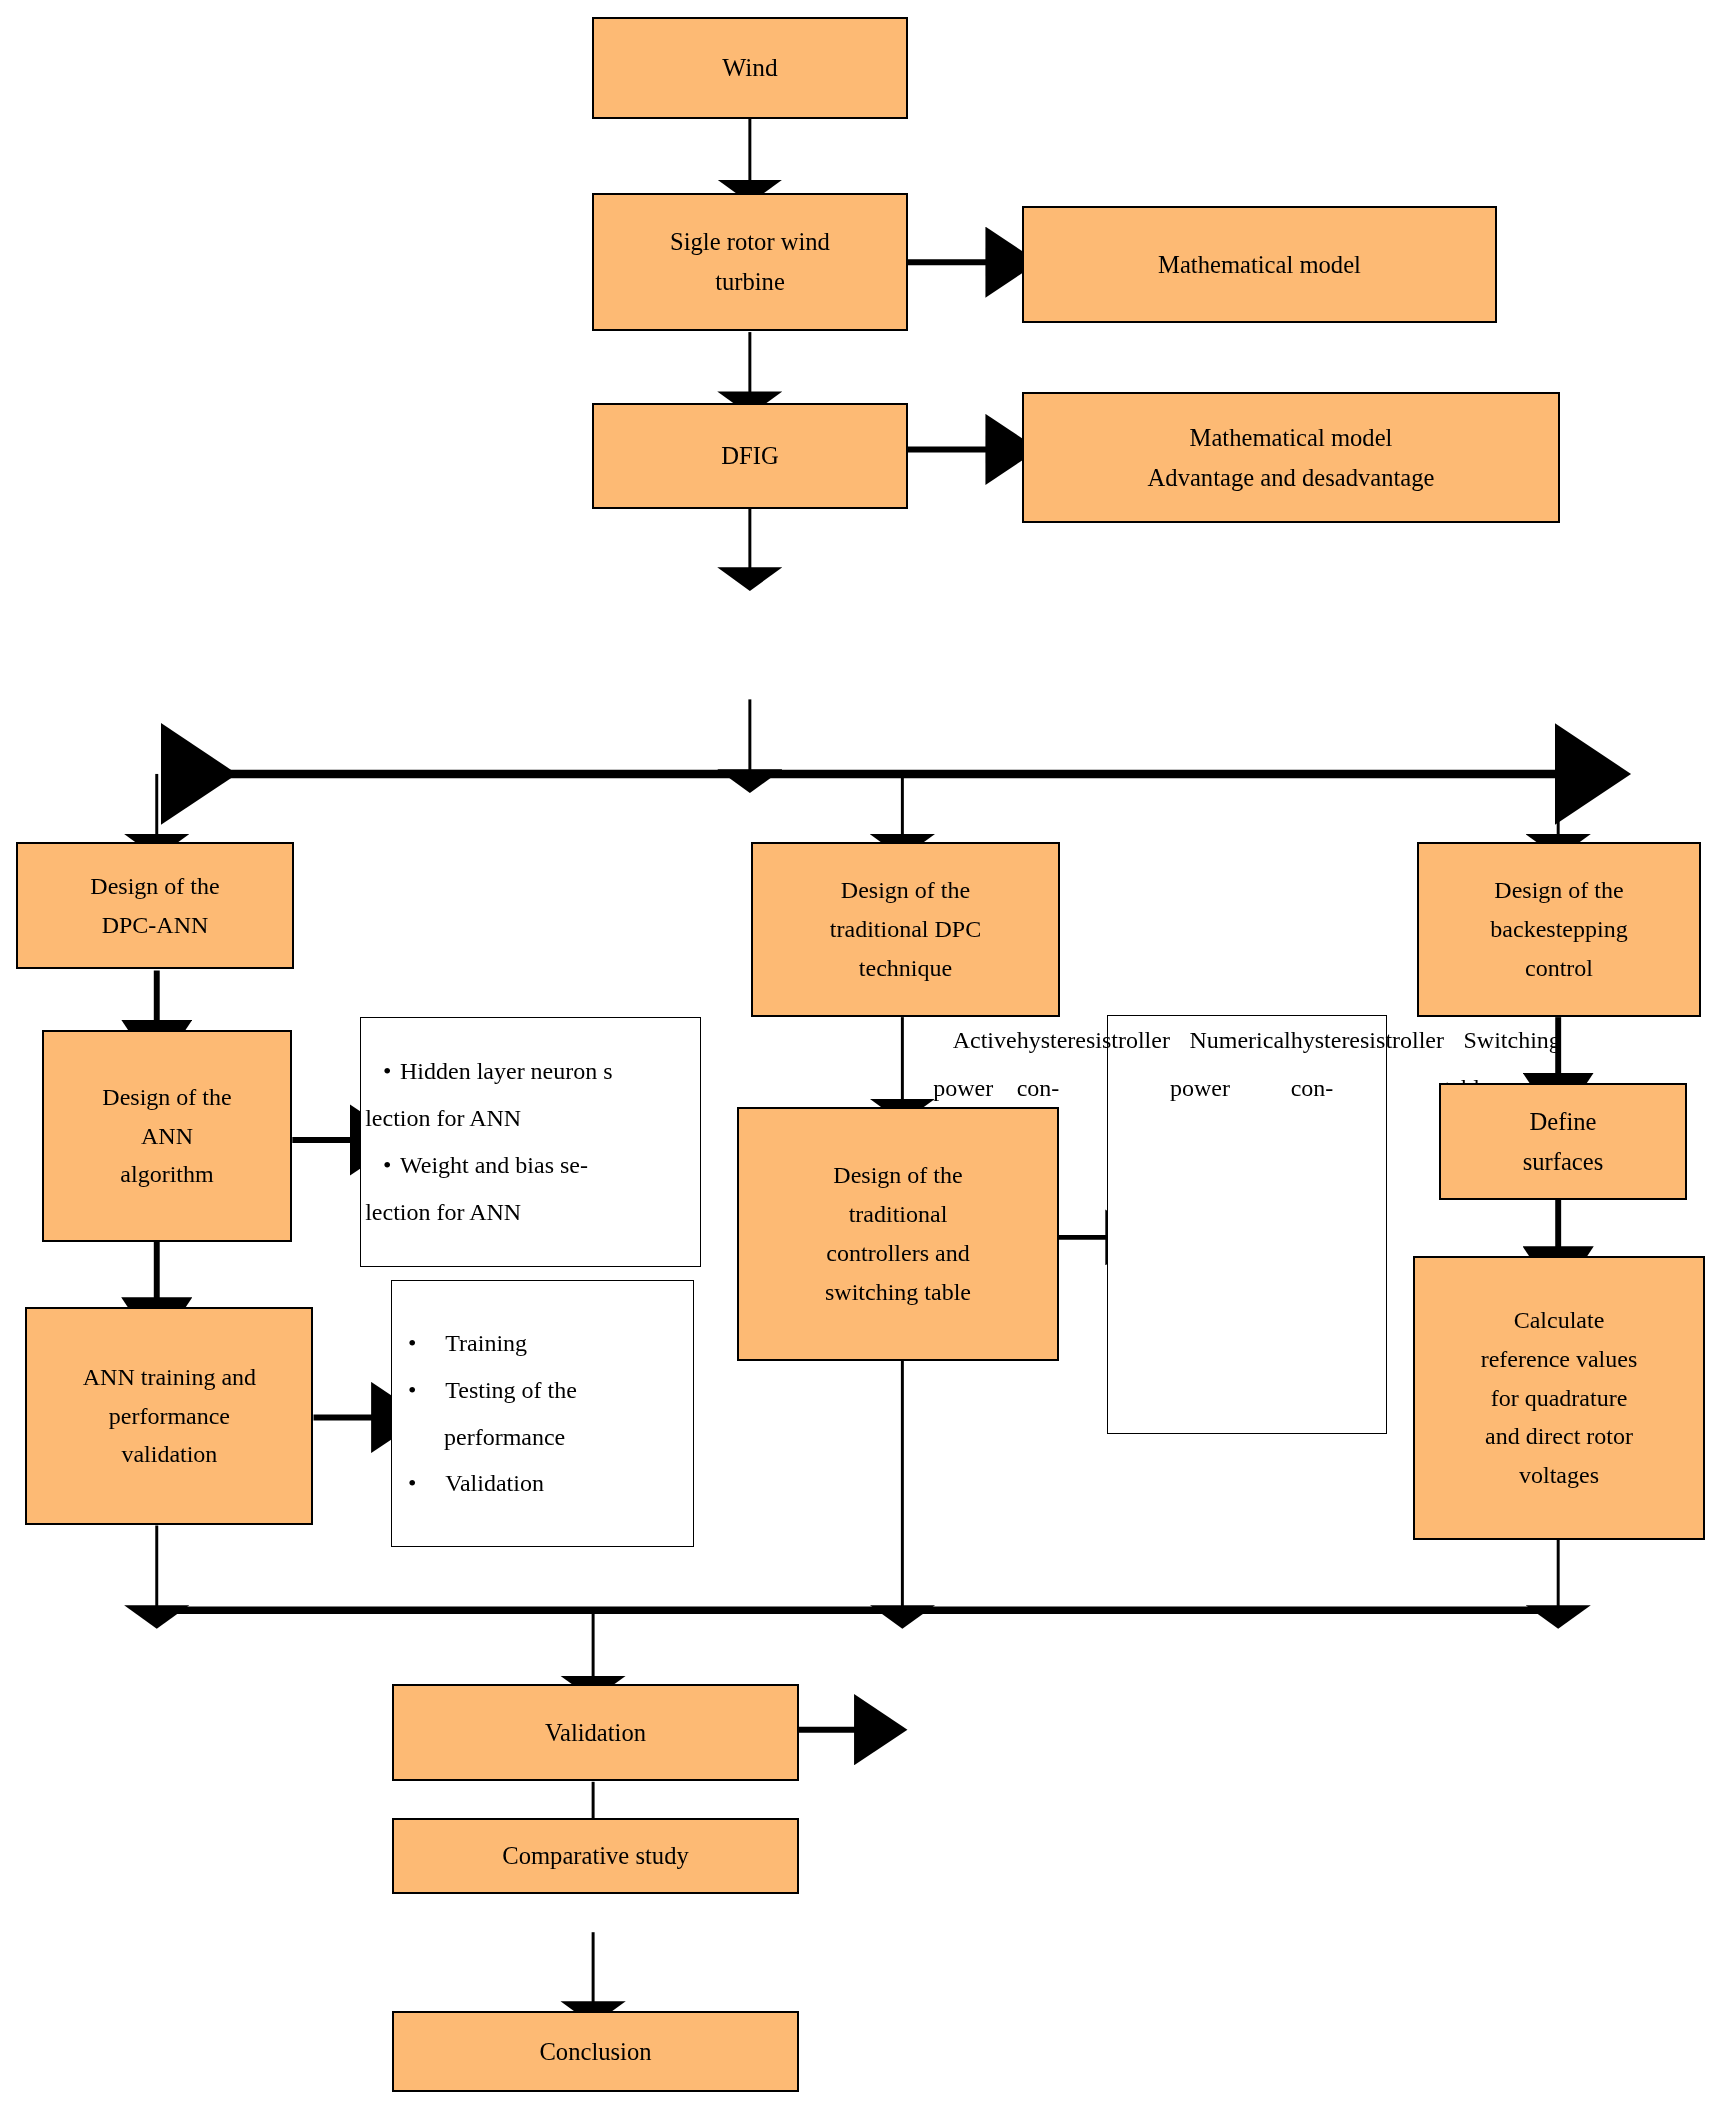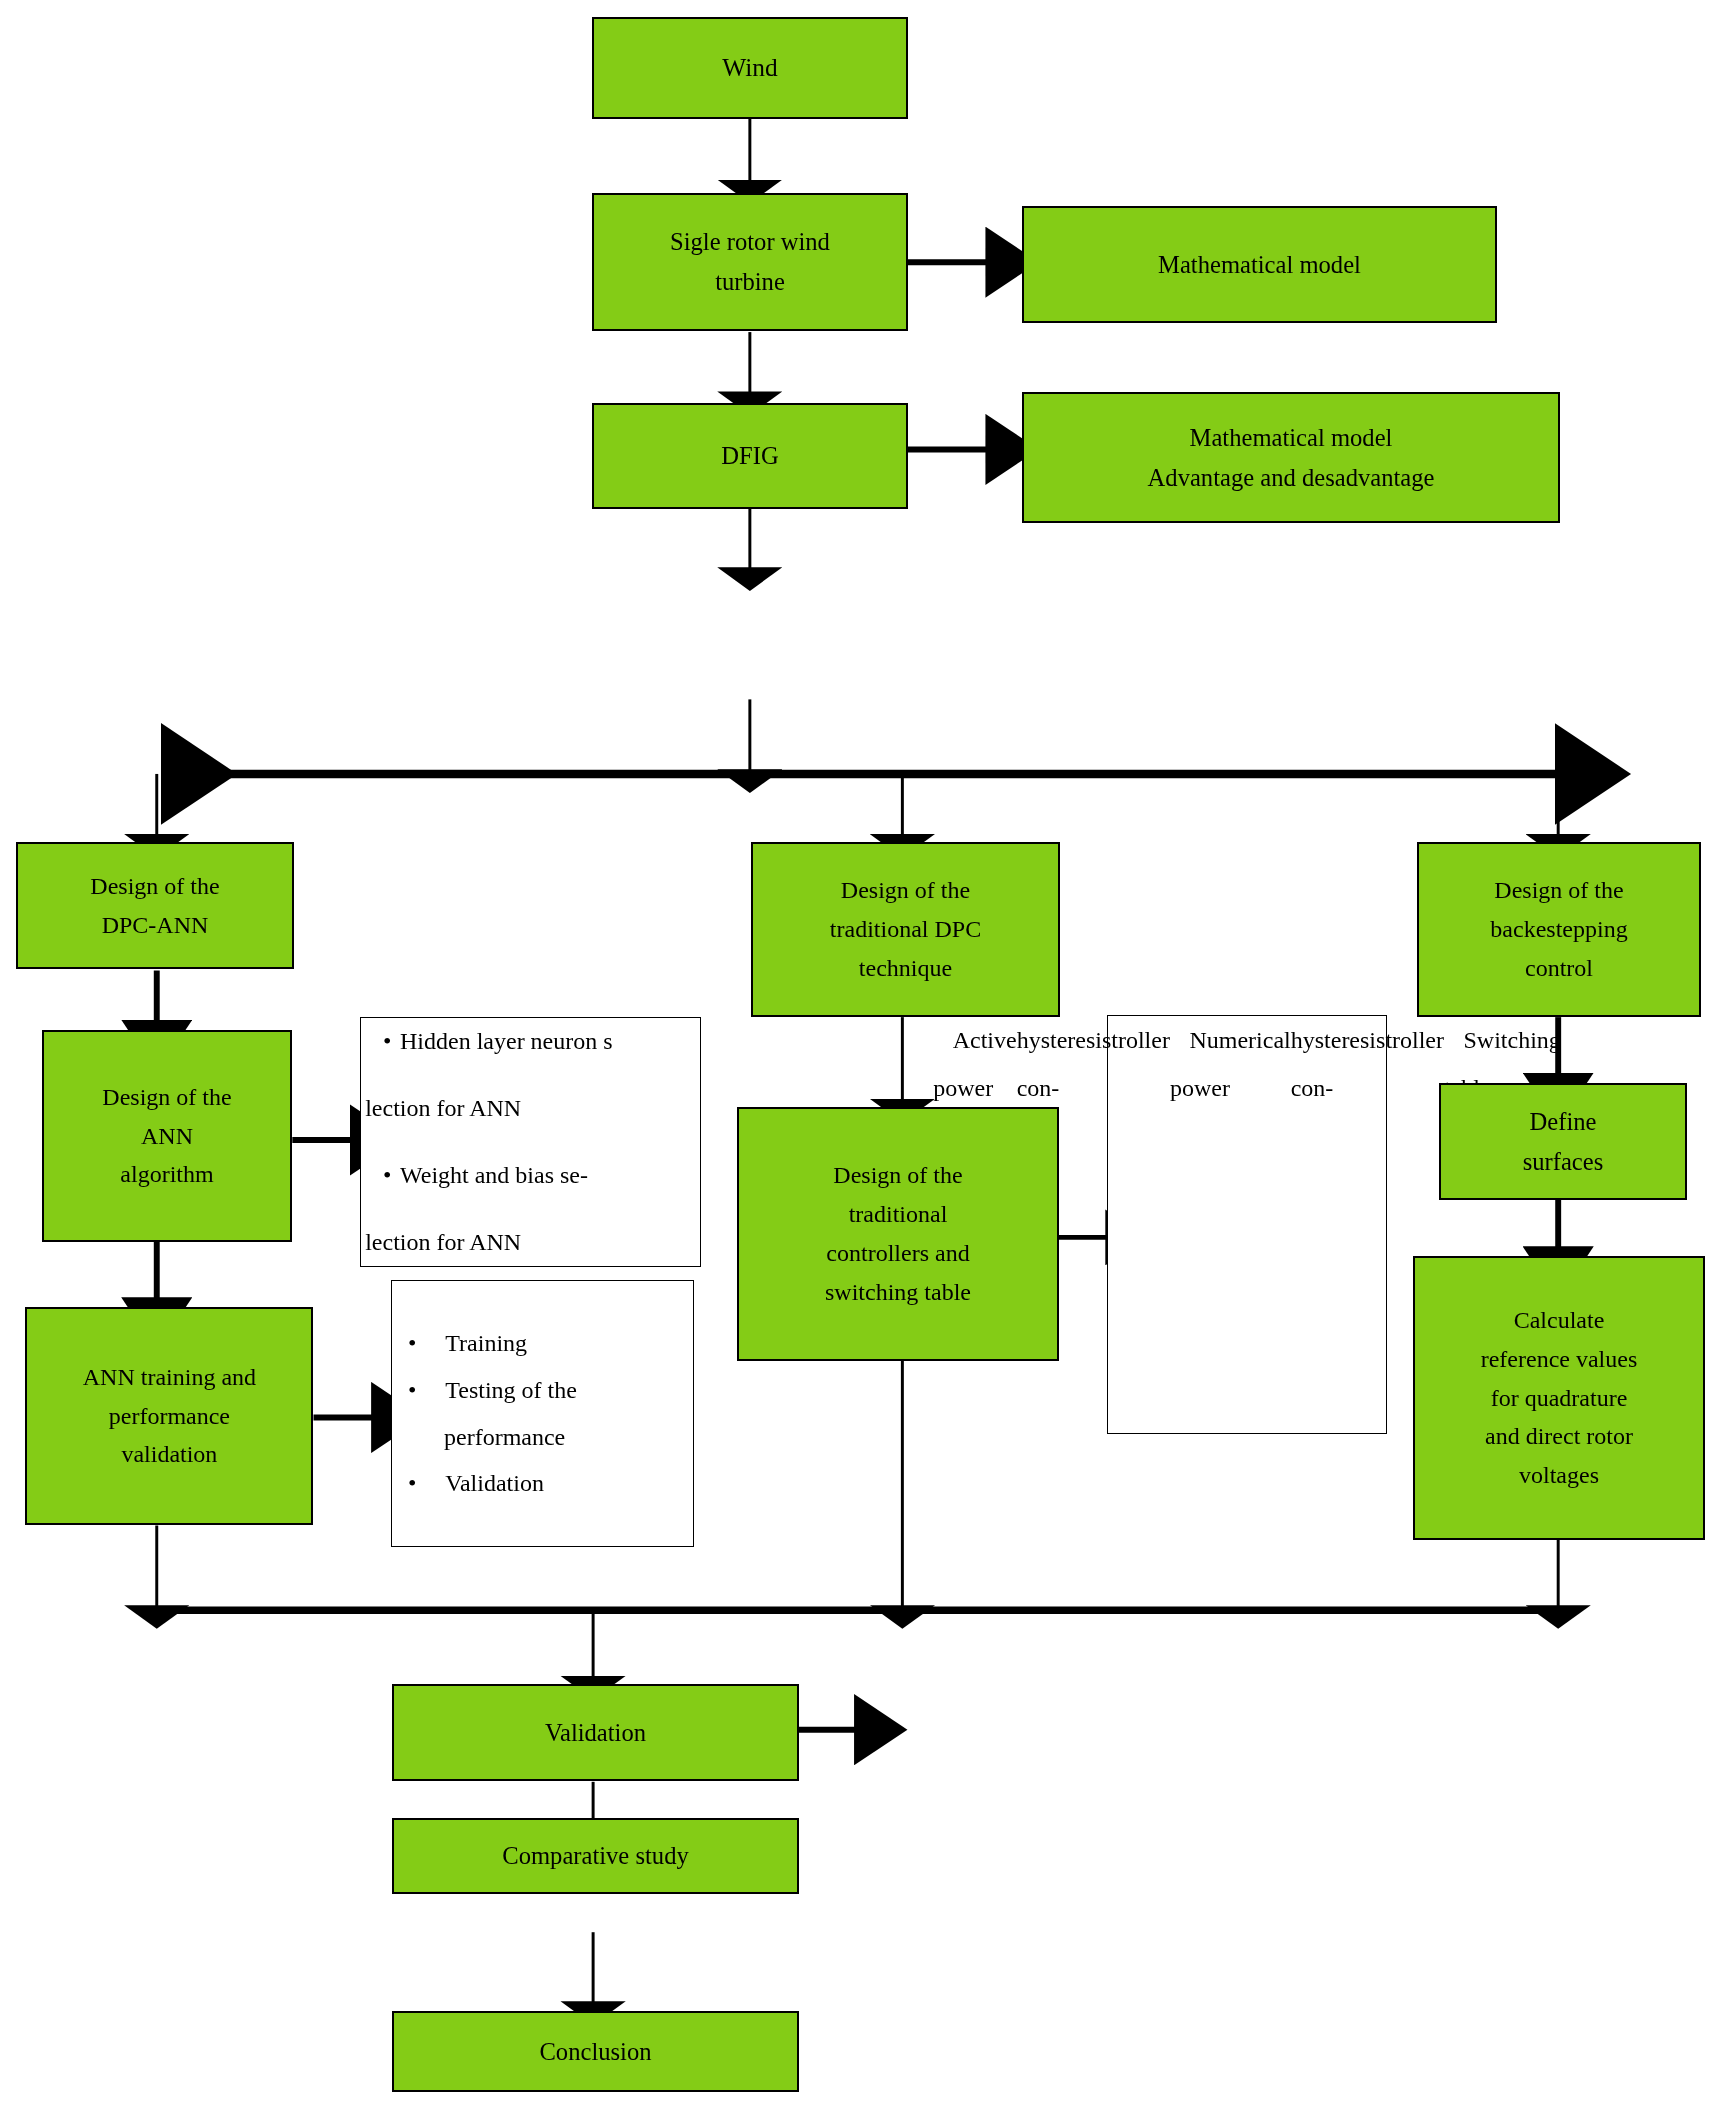--- a/index.html
+++ b/index.html
@@ -1,19 +1,19 @@
 <!DOCTYPE html>
 <html style="font-size:6.8px"><head>
 <meta charset="utf-8">
 <style>
   html,body{margin:0;padding:0;background:#fff;}
   body{font-family:"Liberation Serif","DejaVu Serif",serif;}
   #stage{position:relative;width:1734px;height:2141px;background:#fff;overflow:hidden;}
   #wires{position:absolute;left:0;top:0;width:1734px;height:2141px;pointer-events:none;}
-  .node{position:absolute;box-sizing:border-box;border:1.7px solid #000;background:#84cc16;
+  .node{position:absolute;box-sizing:border-box;border:1.7px solid #000;background:#fdba74;
         display:flex;flex-direction:column;align-items:center;justify-content:center;
         color:#000;line-height:1.62;}
   .node .ln{display:block;width:100%;text-align:center;}
   .node.heavy{border-width:2.1px;}
   .t56{font-size:24px;}
   .t58{font-size:24.6px;}
   .t60{font-size:25.4px;}
   
   .listbox{position:absolute;box-sizing:border-box;border:1.7px solid #000;background:#fff;
            display:flex;flex-direction:column;justify-content:center;color:#000;}
@@ -113,21 +113,21 @@
     <span class="ln">Design of the</span>
     <span class="ln">DPC-ANN</span>
   </div>
 
   <div class="node heavy t56" style="left:42px;top:1030px;width:250px;height:212px;">
     <span class="ln">Design of the</span>
     <span class="ln">ANN</span>
     <span class="ln">algorithm</span>
   </div>
 
-  <div class="listbox clip t56" style="left:360px;top:1017px;width:341px;height:250px;padding-left:22px;justify-content:space-between;">
+  <div class="listbox clip t56" style="left:360px;top:1017px;width:341px;height:250px;padding-left:22px;">
     <span class="li">
       <span class="bul">•</span><span>Hidden layer neuron s</span>
     </span>
     <span class="li" style="margin-left:-22px;padding-left:4.2px;">
       <span>lection for ANN</span>
     </span>
     <span class="li">
       <span class="bul">•</span><span>Weight and bias se-</span>
     </span>
     <span class="li" style="margin-left:-22px;padding-left:4.2px;">

